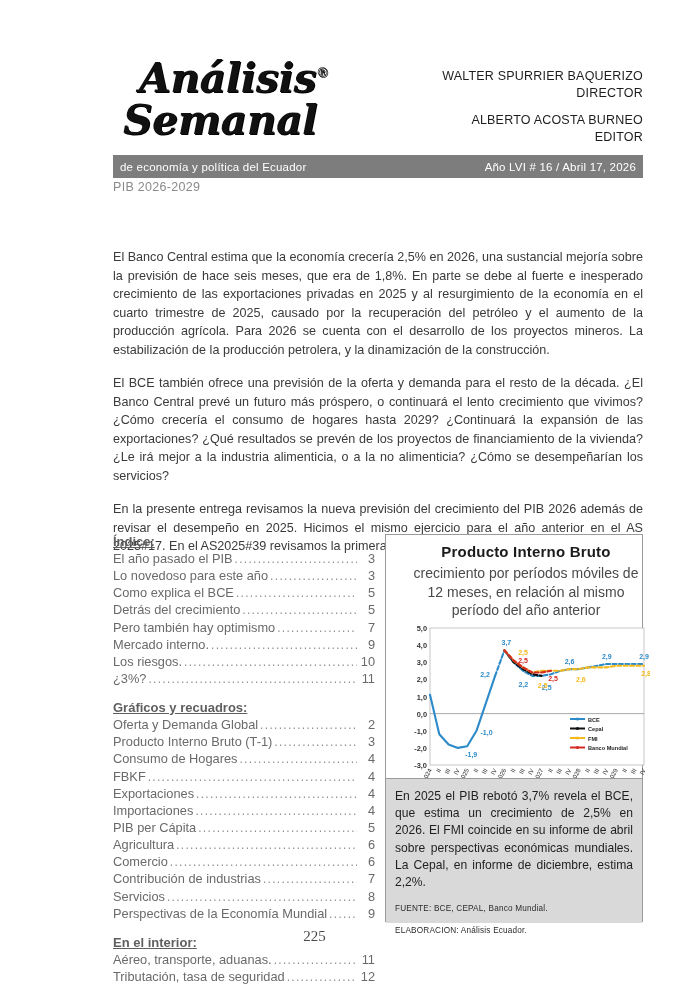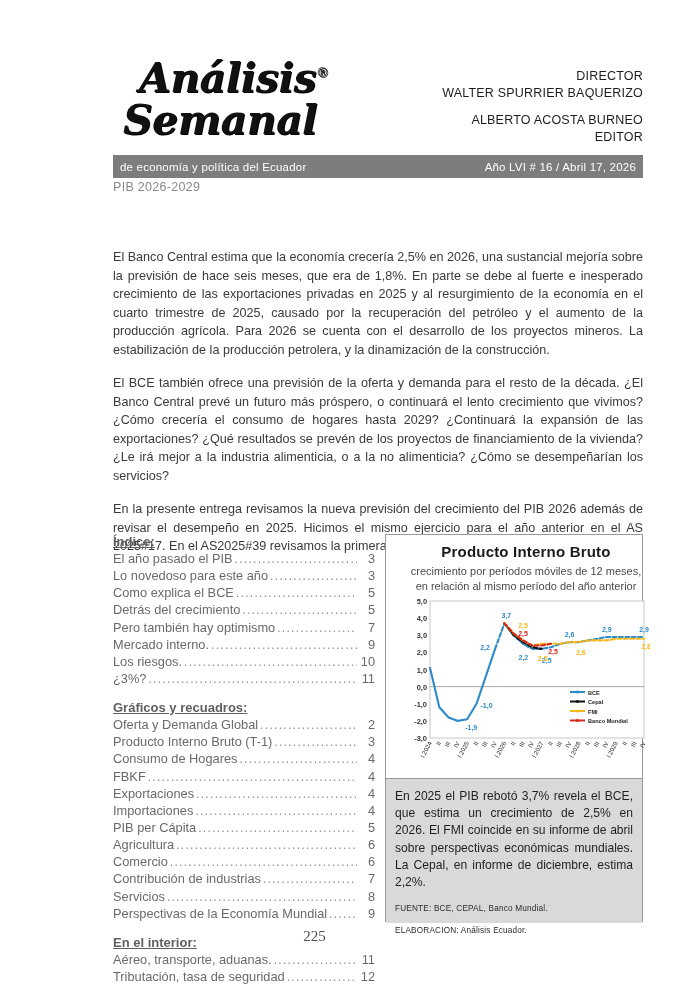--- a/index.html
+++ b/index.html
@@ -171,21 +171,21 @@
   }
   .chart-title {
     text-align: center;
     font-size: 15px;
     font-weight: bold;
     color: #1b1b1b;
     letter-spacing: 0.2px;
   }
   .chart-sub {
     text-align: center;
-    font-size: 11px;
+    font-size: 14px;
     color: #4a4a4a;
     line-height: 1.33;
     margin-top: 4px;
   }
   .plot-wrap {
     position: relative;
     margin-top: 4px;
     height: 185px;
   }
   .plot-svg { display: block; }
@@ -233,22 +233,22 @@
 
 <div class="page">
 
   <div class="masthead">
     <div class="logo-block">
       <div class="logo-line l1"><span>Análisis</span><span class="logo-reg">®</span></div>
       <div class="logo-line l2">Semanal</div>
     </div>
     <div class="credits">
       <div class="grp">
+        <div>WALTER SPURRIER BAQUERIZO</div>
         <div>DIRECTOR</div>
-        <div>WALTER SPURRIER BAQUERIZO</div>
       </div>
       <div class="grp">
         <div>ALBERTO ACOSTA BURNEO</div>
         <div>EDITOR</div>
       </div>
     </div>
   </div>
 
   <div class="band">
     <span>de economía y política del Ecuador</span>

